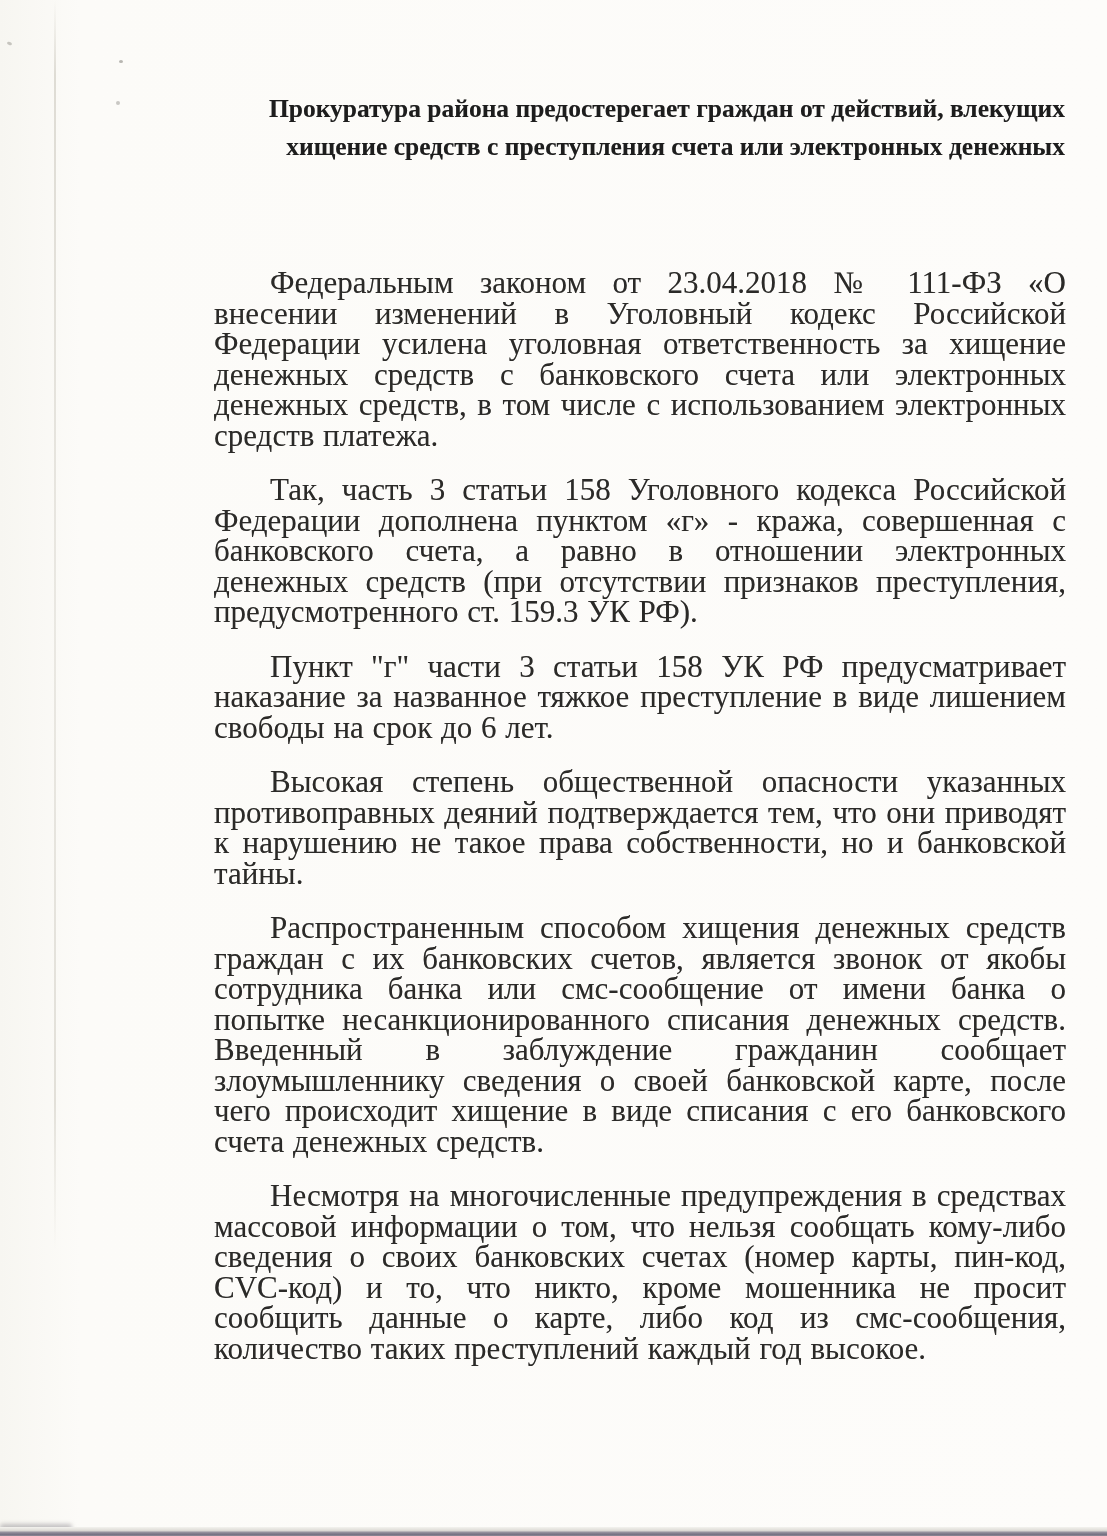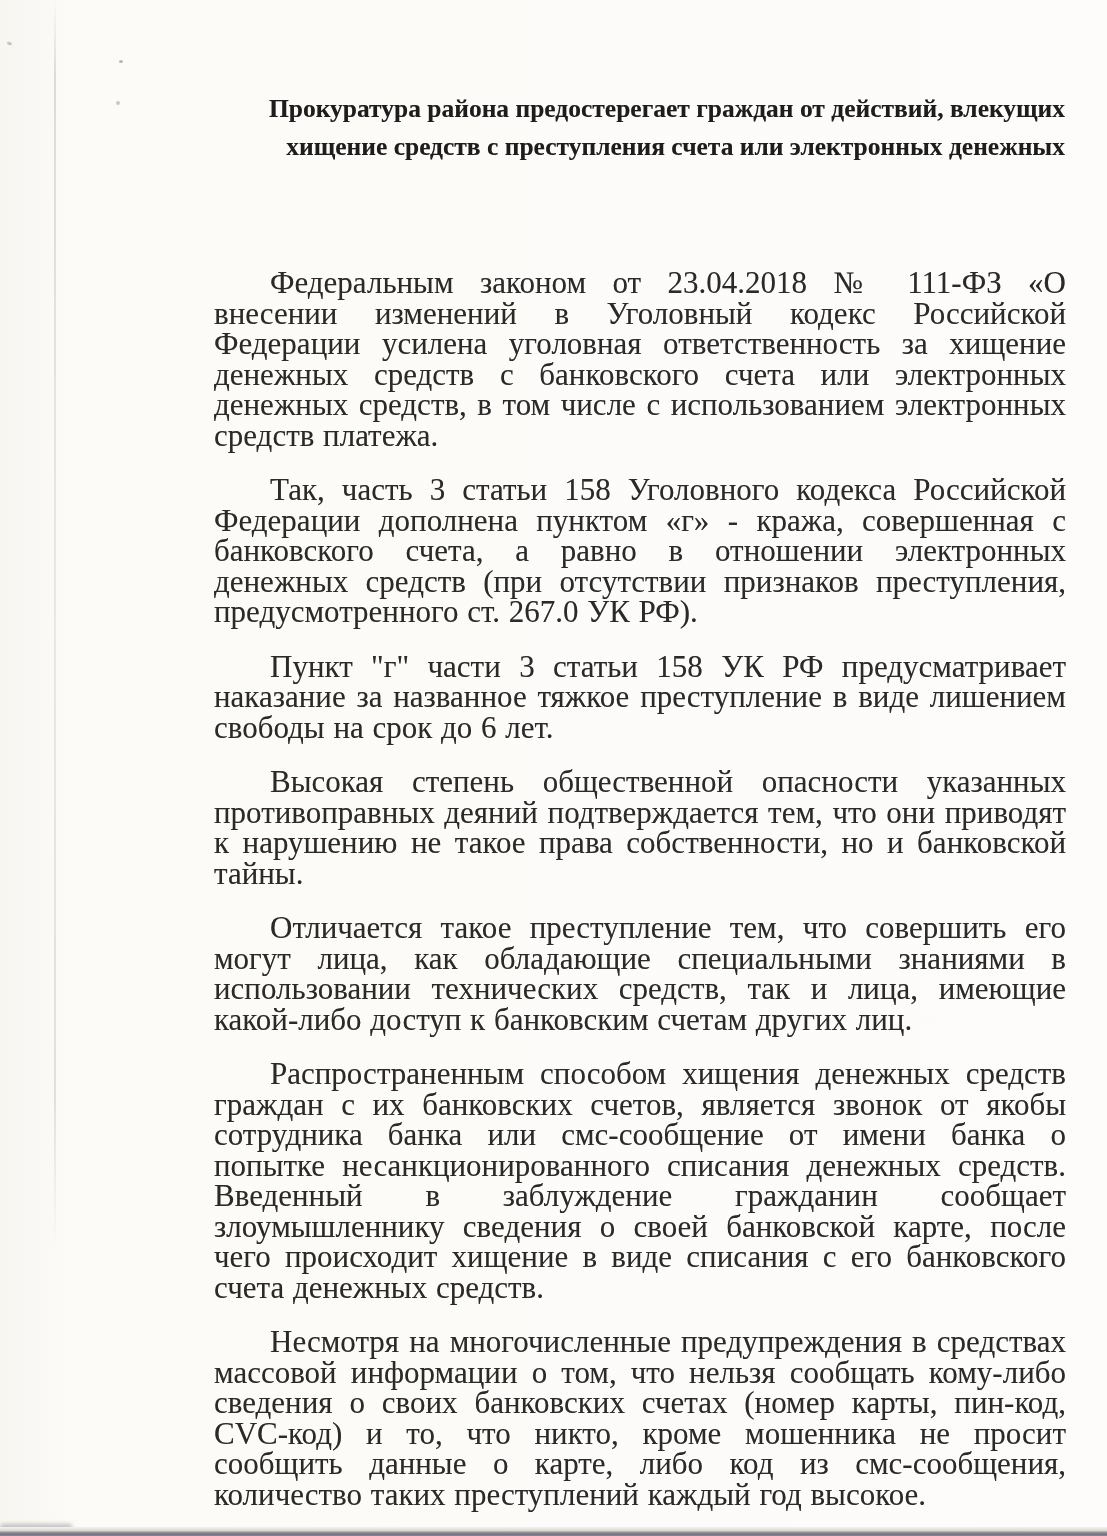--- a/index.html
+++ b/index.html
@@ -94,24 +94,23 @@
   <div class="speck s2"></div>
   <div class="speck s3"></div>
 
   <header class="doc-title">
     <div class="title-line">Прокуратура района предостерегает граждан от действий, влекущих</div>
     <div class="title-line">хищение средств с преступления счета или электронных денежных</div>
   </header>
 
   <main class="doc-body">
     <p>Федеральным законом от 23.04.2018 № 111-ФЗ «О внесении изменений в Уголовный кодекс Российской Федерации усилена уголовная ответственность за хищение денежных средств с банковского счета или электронных денежных средств, в том числе с использованием электронных средств платежа.</p>
-    <p>Так, часть 3 статьи 158 Уголовного кодекса Российской Федерации дополнена пунктом «г» - кража, совершенная с банковского счета, а равно в отношении электронных денежных средств (при отсутствии признаков преступления, предусмотренного ст. 267.0 УК РФ).</p>
+    <p>Так, часть 3 статьи 158 Уголовного кодекса Российской Федерации дополнена пунктом «г» - кража, совершенная с банковского счета, а равно в отношении электронных денежных средств (при отсутствии признаков преступления, предусмотренного ст. 159.3 УК РФ).</p>
     <p>Пункт "г" части 3 статьи 158 УК РФ предусматривает наказание за названное тяжкое преступление в виде лишением свободы на срок до 6 лет.</p>
     <p>Высокая степень общественной опасности указанных противоправных деяний подтверждается тем, что они приводят к нарушению не такое права собственности, но и банковской тайны.</p>
-    <p>Отличается такое преступление тем, что совершить его могут лица, как обладающие специальными знаниями в использовании технических средств, так и лица, имеющие какой-либо доступ к банковским счетам других лиц.</p>
     <p>Распространенным способом хищения денежных средств граждан с их банковских счетов, является звонок от якобы сотрудника банка или смс-сообщение от имени банка о попытке несанкционированного списания денежных средств. Введенный в заблуждение гражданин сообщает злоумышленнику сведения о своей банковской карте, после чего происходит хищение в виде списания с его банковского счета денежных средств.</p>
     <p>Несмотря на многочисленные предупреждения в средствах массовой информации о том, что нельзя сообщать кому-либо сведения о своих банковских счетах (номер карты, пин-код, CVC-код) и то, что никто, кроме мошенника не просит сообщить данные о карте, либо код из смс-сообщения, количество таких преступлений каждый год высокое.</p>
   </main>
 
   <div class="bottom-smudge"></div>
   <div class="bottom-edge"></div>
 
 </div>
 
 </body></html>

